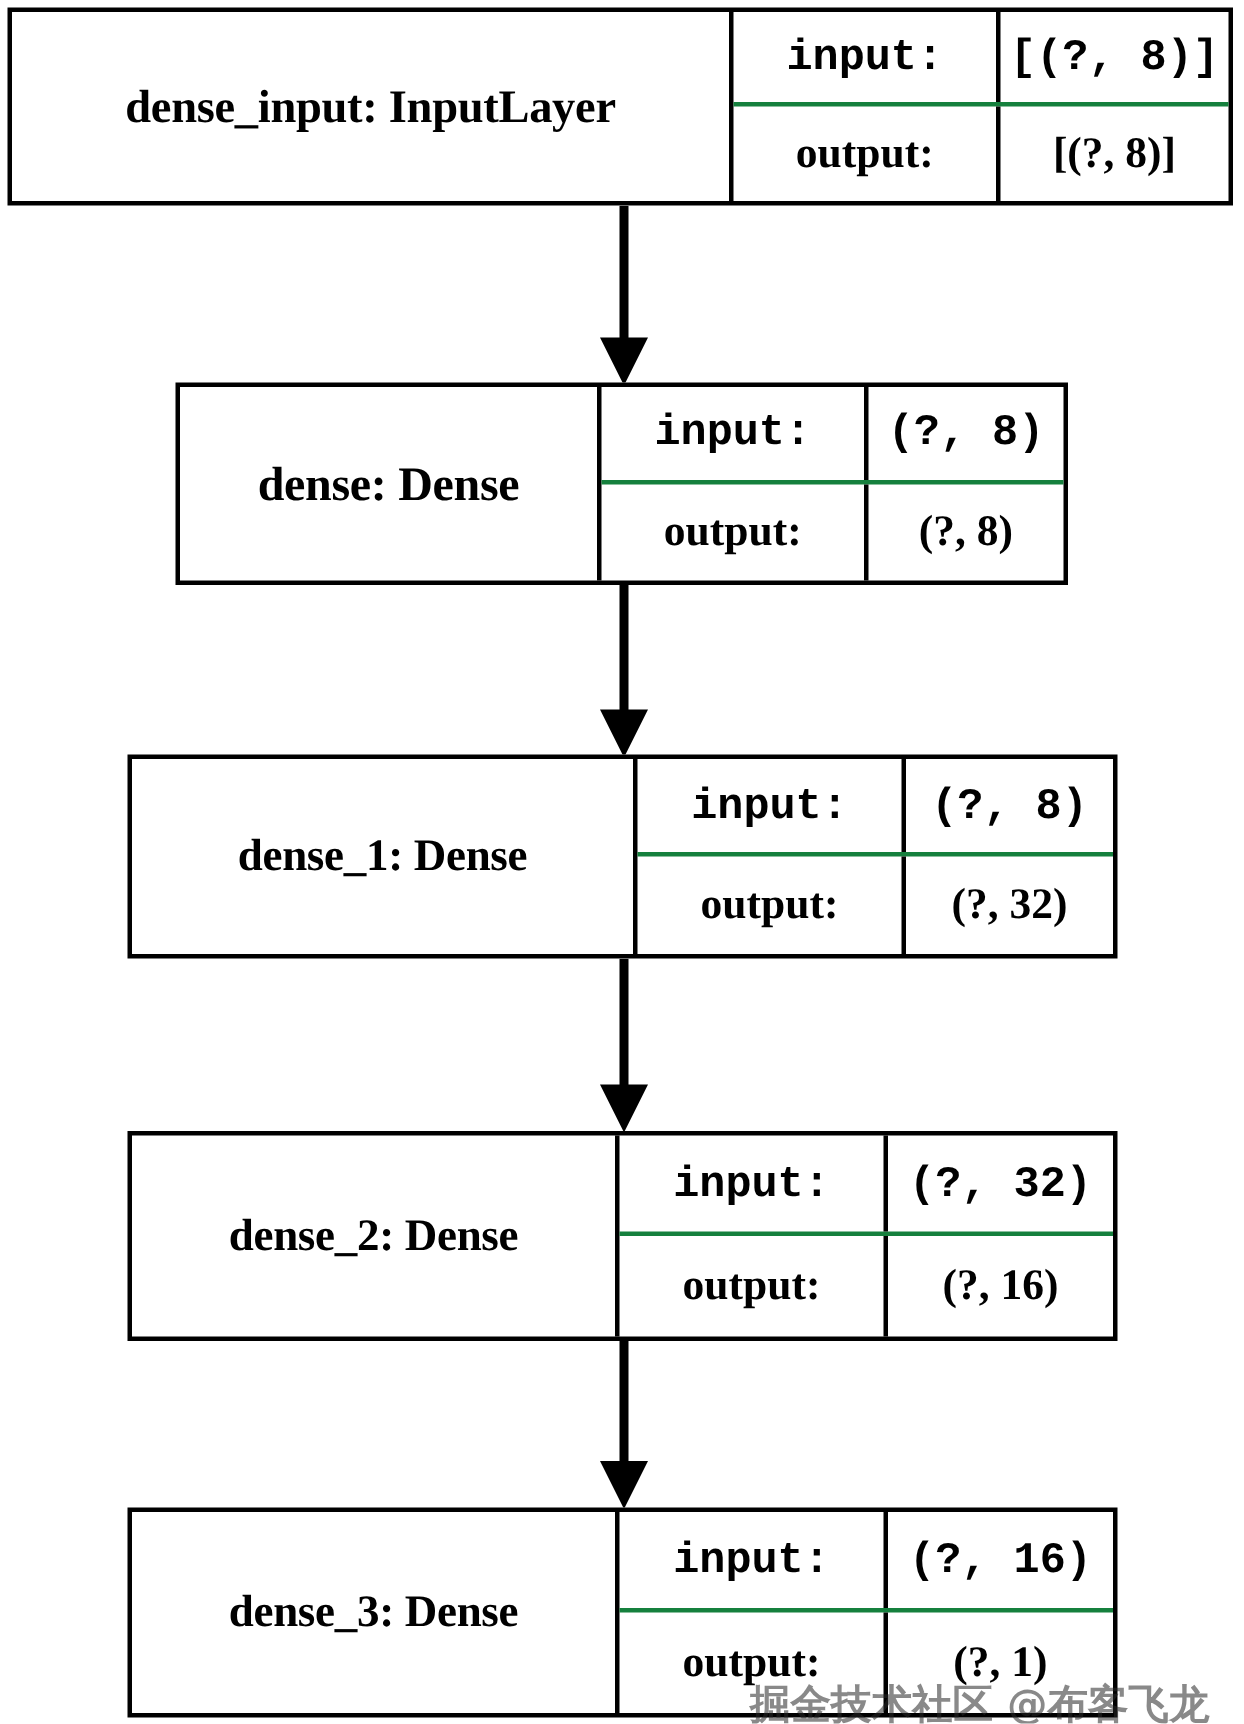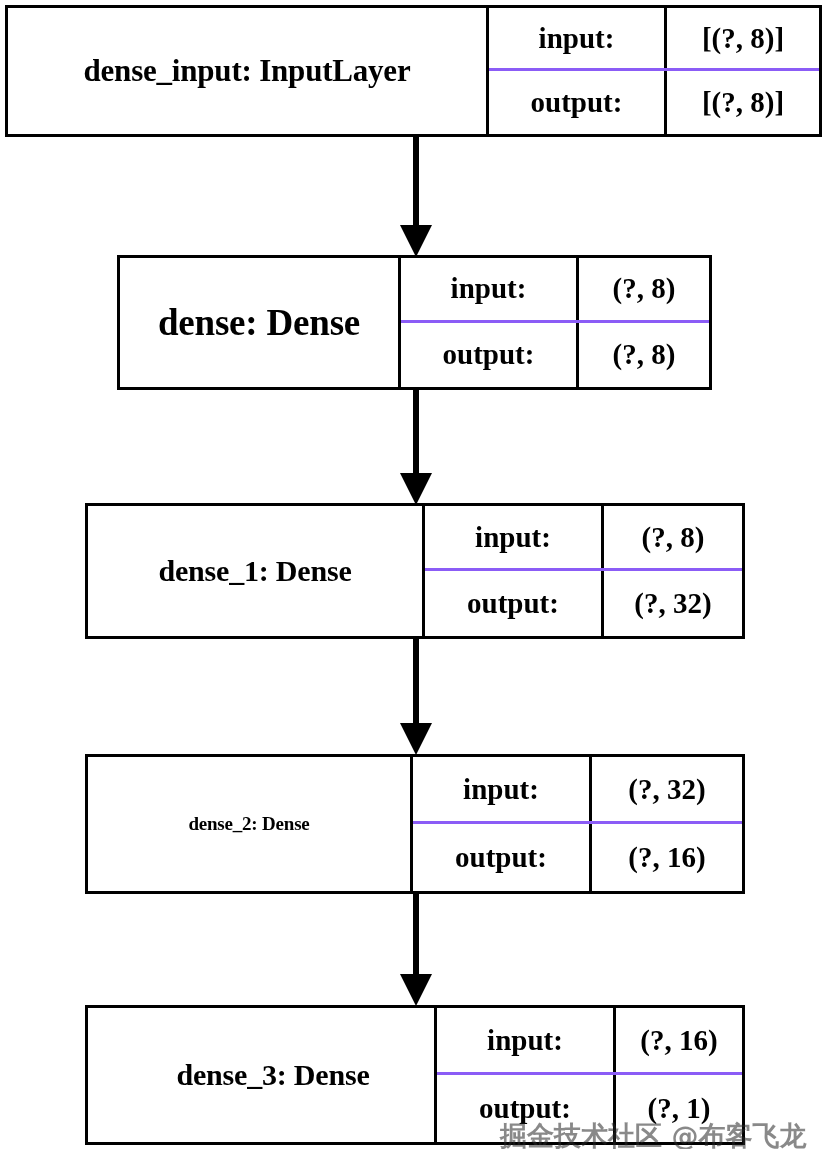--- a/index.html
+++ b/index.html
@@ -55,21 +55,22 @@
   }
 
   .io-row {
     box-sizing: border-box;
     display: flex;
     flex-direction: row;
     flex: 1 1 50%;
     min-height: 0;
   }
   .io-row.top {
-    border-bottom: 3px solid #8b5cf6;
+    border-bottom: 3px solid #15803d;
+    font-family: Liberation Mono, monospace;
   }
 
   .io-label {
     box-sizing: border-box;
     display: flex;
     align-items: center;
     justify-content: center;
     font-weight: 700;
     color: #000000;
     white-space: nowrap;
@@ -87,36 +88,36 @@
     white-space: nowrap;
   }
 
   
   .node-0 { left: 5px;   top: 5px;    width: 817px; height: 132px; }
   .node-0 .node-name { width: 478px; font-size: 31px; }
   .node-0 .io-label  { width: 175px; font-size: 29px; }
   .node-0 .io-value  { font-size: 29px; }
 
   .node-1 { left: 117px; top: 255px;  width: 595px; height: 135px; }
-  .node-1 .node-name { width: 278px; font-size: 37px; }
+  .node-1 .node-name { width: 278px; font-size: 32px; }
   .node-1 .io-label  { width: 175px; font-size: 29px; }
   .node-1 .io-value  { font-size: 29px; }
 
   .node-2 { left: 85px;  top: 503px;  width: 660px; height: 136px; }
   .node-2 .node-name { width: 334px; font-size: 30px; }
   .node-2 .io-label  { width: 176px; font-size: 29px; }
   .node-2 .io-value  { font-size: 29px; }
 
   .node-3 { left: 85px;  top: 754px;  width: 660px; height: 140px; }
-  .node-3 .node-name { width: 322px; font-size: 19px; }
+  .node-3 .node-name { width: 322px; font-size: 30px; }
   .node-3 .io-label  { width: 176px; font-size: 29px; }
   .node-3 .io-value  { font-size: 29px; }
 
   .node-4 { left: 85px;  top: 1005px; width: 660px; height: 140px; }
-  .node-4 .node-name { width: 322px; font-size: 30px; margin-left: 24px; }
+  .node-4 .node-name { width: 322px; font-size: 30px; }
   .node-4 .io-label  { width: 176px; font-size: 29px; }
   .node-4 .io-value  { font-size: 29px; }
 
   
   .edge {
     position: absolute;
     z-index: 1;
   }
   .edge svg { display: block; }
 

